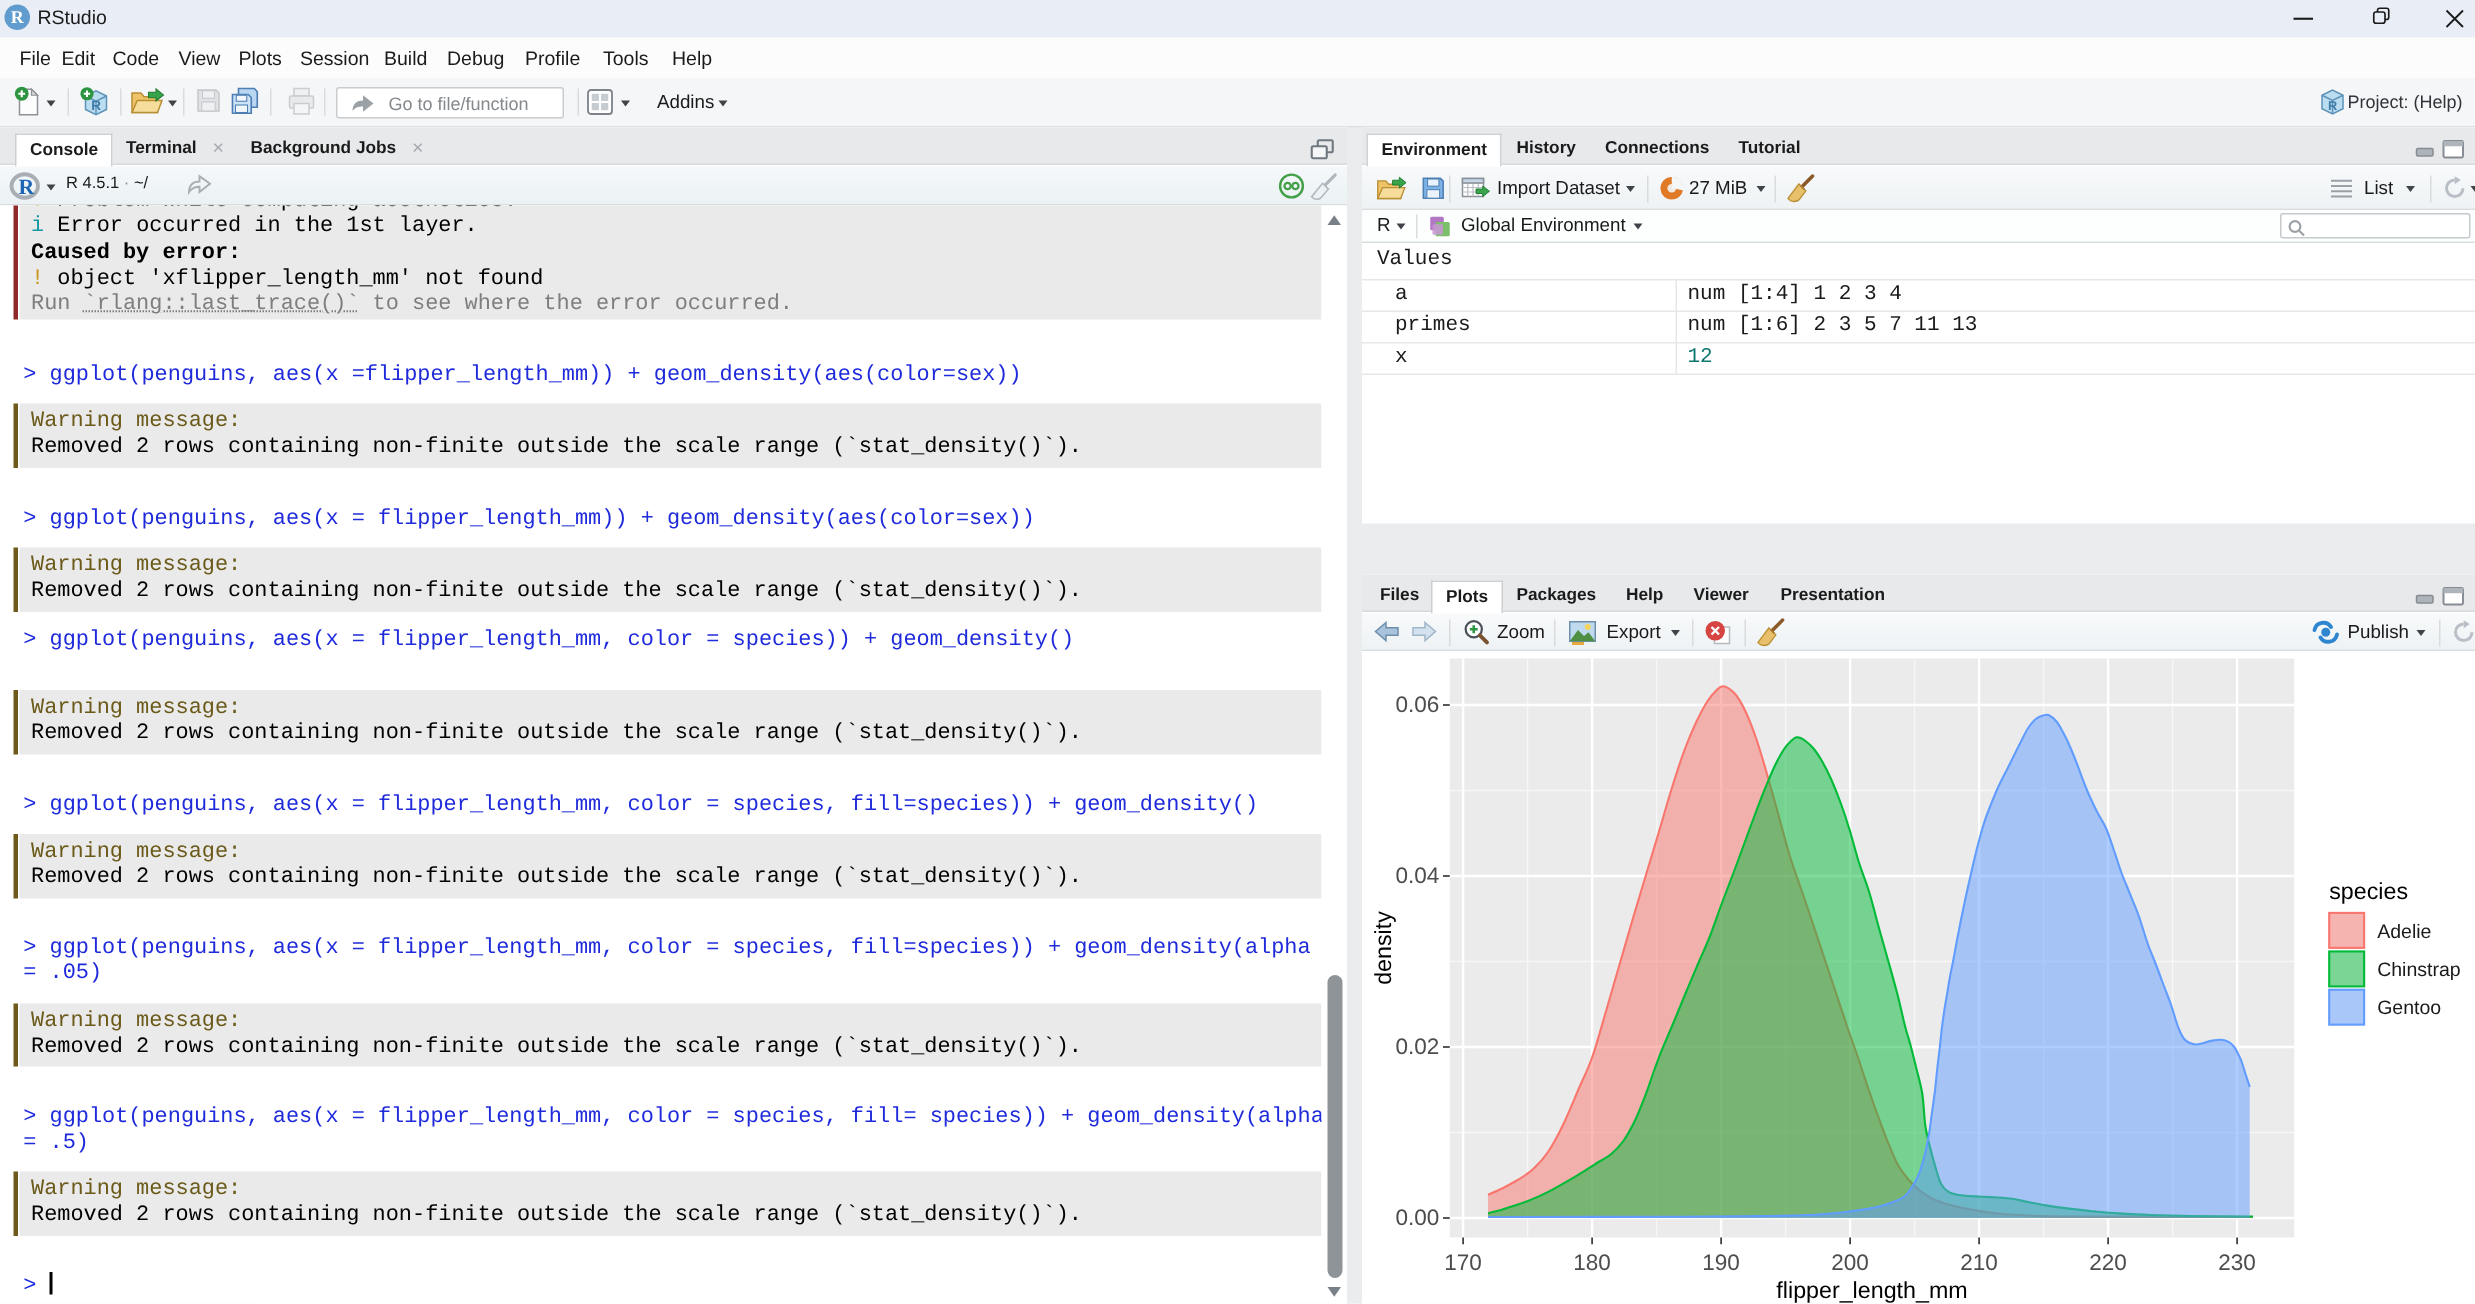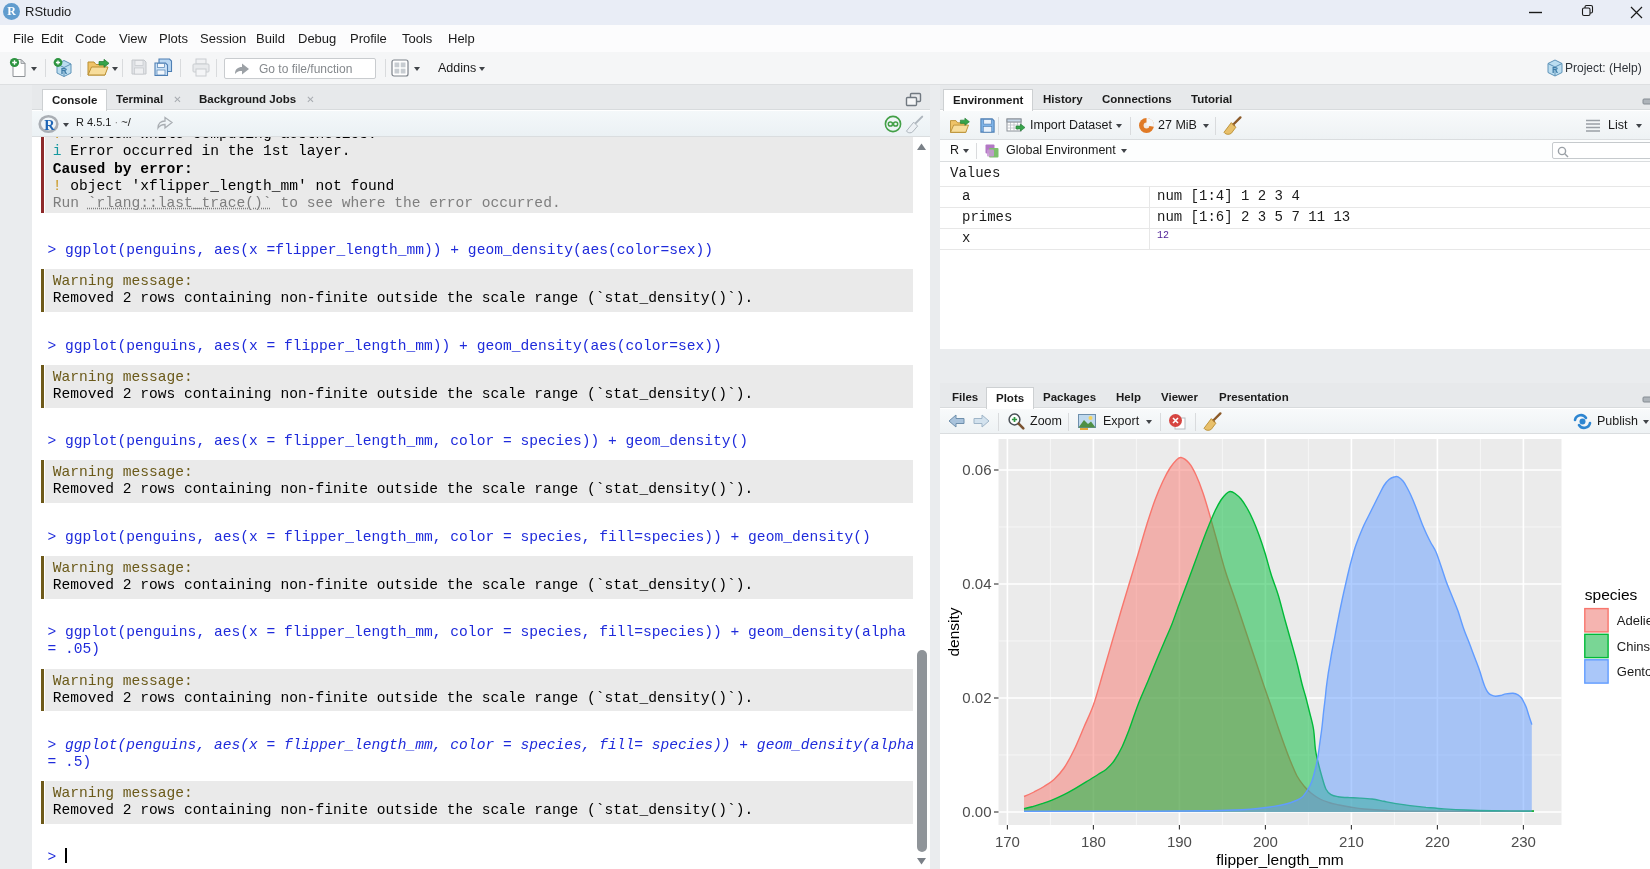--- a/index.html
+++ b/index.html
@@ -19,21 +19,21 @@
 .toolbar { left:0; top:52px; width:1650px; height:33px; background:#F5F6F7;
   border-bottom:1px solid #DDDFE1; }
 .tsep { position:absolute; top:7px; width:1px; height:18px; background:#D9DBDD; }
 .goto { left:224px; top:6px; width:152px; height:21px; background:#fff;
   border:1px solid #C9CCCF; border-radius:2px; }
 .goto span { position:absolute; left:34px; top:3px; font-size:12px; color:#85898D; }
 .ddarr { position:absolute; width:0; height:0; border-left:3.5px solid transparent;
   border-right:3.5px solid transparent; border-top:4px solid #404448; }
 
 
-.panel { position:absolute; background:#fff;margin-left:32px; }
+.panel { position:absolute; background:#fff; }
 .tabstrip { position:absolute; left:0; top:0; right:0; height:25px;
   background:#E7E9EB; border-bottom:1px solid #D8DBDD; }
 .tab { position:absolute; top:4px; height:21px; font-size:11.5px; font-weight:700;
   color:#1b1b1b; padding:4px 9px 0 9px; }
 .tab.active { background:#fff; border:1px solid #CDD0D2; border-bottom:none;
   height:22px; }
 .tab .x { font-weight:400; color:#A7ABB0; font-size:10px; margin-left:7px; }
 .ptool { position:absolute; left:0; right:0;
   background:linear-gradient(#F8FAFB,#EEF2F4); border-bottom:1px solid #DADDDF; }
 .mono { font-family:"Liberation Mono", monospace; }
@@ -198,25 +198,25 @@
 <div class="abs" style="left:9.4px;top:531.5px;width:2.2px;height:42.7px;background:#6E5A1A"></div>
 <div class="abs" style="left:13.2px;top:644.0px;width:867.8px;height:42.7px;background:#EAEAEA"></div>
 <div class="abs" style="left:9.4px;top:644.0px;width:2.2px;height:42.7px;background:#6E5A1A"></div>
 <div class="cline" style="top:-11.2px;left:20.7px;"><span class="orange">!</span> Problem while computing aesthetics.</div>
 <div class="cline" style="top:6.3px;left:20.7px;"><span class="teal">i</span> Error occurred in the 1st layer.</div>
 <div class="cline" style="top:23.6px;left:20.7px;font-weight:700;">Caused by error:</div>
 <div class="cline" style="top:40.9px;left:20.7px;"><span class="orange">!</span> object 'xflipper_length_mm' not found</div>
 <div class="cline" style="top:105.0px;color:#1F2BDB;">&gt; ggplot(penguins, aes(x =flipper_length_mm)) + geom_density(aes(color=sex))</div>
 <div class="cline" style="top:58.2px;left:20.7px;color:#7E7E7E;">Run <span style="text-decoration:underline dotted">`rlang::last_trace()`</span> to see where the error occurred.</div>
 <div class="cline" style="top:201.0px;color:#1F2BDB;">&gt; ggplot(penguins, aes(x = flipper_length_mm)) + geom_density(aes(color=sex))</div>
-<div class="cline" style="top:296.0px;color:#1F2BDB;text-align:right;">&gt; ggplot(penguins, aes(x = flipper_length_mm, color = species)) + geom_density()</div>
+<div class="cline" style="top:282px;color:#1F2BDB;text-align:right;">&gt; ggplot(penguins, aes(x = flipper_length_mm, color = species)) + geom_density()</div>
 <div class="cline" style="top:392.0px;color:#1F2BDB;">&gt; ggplot(penguins, aes(x = flipper_length_mm, color = species, fill=species)) + geom_density()</div>
 <div class="cline" style="top:487.0px;color:#1F2BDB;">&gt; ggplot(penguins, aes(x = flipper_length_mm, color = species, fill=species)) + geom_density(alpha</div>
 <div class="cline" style="top:504.3px;color:#1F2BDB;">= .05)</div>
-<div class="cline" style="top:600.0px;color:#1F2BDB;font-style:italic;">&gt; ggplot(penguins, aes(x = flipper_length_mm, color = species, fill= species)) + geom_density(alpha</div>
+<div class="cline" style="top:600.0px;color:#1F2BDB;">&gt; ggplot(penguins, aes(x = flipper_length_mm, color = species, fill= species)) + geom_density(alpha</div>
 <div class="cline" style="top:617.3px;color:#1F2BDB;">= .5)</div>
 <div class="cline" style="top:136.0px;left:20.7px;"><span style="color:#6B5A1A">Warning message:</span></div>
 <div class="cline" style="top:153.3px;left:20.7px;">Removed 2 rows containing non-finite outside the scale range (`stat_density()`).</div>
 <div class="cline" style="top:232.0px;left:20.7px;"><span style="color:#6B5A1A">Warning message:</span></div>
 <div class="cline" style="top:249.3px;left:20.7px;">Removed 2 rows containing non-finite outside the scale range (`stat_density()`).</div>
 <div class="cline" style="top:327.0px;left:20.7px;"><span style="color:#6B5A1A">Warning message:</span></div>
 <div class="cline" style="top:344.3px;left:20.7px;">Removed 2 rows containing non-finite outside the scale range (`stat_density()`).</div>
 <div class="cline" style="top:423.0px;left:20.7px;"><span style="color:#6B5A1A">Warning message:</span></div>
 <div class="cline" style="top:440.3px;left:20.7px;">Removed 2 rows containing non-finite outside the scale range (`stat_density()`).</div>
 <div class="cline" style="top:535.5px;left:20.7px;"><span style="color:#6B5A1A">Warning message:</span></div>
@@ -316,21 +316,21 @@
     </div>
     <div class="abs mono" style="left:10px;top:80px;font-size:14px;color:#1a1a1a">Values</div>
 <div class="abs" style="left:0;top:100.5px;width:742px;height:21px;border-top:1px solid #E7E7E7"></div>
 <div class="abs mono" style="left:22px;top:103.0px;font-size:14px;color:#1a1a1a">a</div>
 <div class="abs mono" style="left:217px;top:103.0px;font-size:14px;color:#1a1a1a">num [1:4] 1 2 3 4</div>
 <div class="abs" style="left:0;top:121.5px;width:742px;height:21px;border-top:1px solid #E7E7E7"></div>
 <div class="abs mono" style="left:22px;top:124.0px;font-size:14px;color:#1a1a1a">primes</div>
 <div class="abs mono" style="left:217px;top:124.0px;font-size:14px;color:#1a1a1a">num [1:6] 2 3 5 7 11 13</div>
 <div class="abs" style="left:0;top:142.5px;width:742px;height:21px;border-top:1px solid #E7E7E7"></div>
 <div class="abs mono" style="left:22px;top:145.0px;font-size:14px;color:#1a1a1a">x</div>
-<div class="abs mono" style="left:217px;top:145.0px;font-size:10px;color:#4c1d95">12</div>
+<div class="abs mono" style="left:217px;top:145.0px;font-size:14px;color:#0f766e">12</div>
 <div class="abs" style="left:0;top:163.5px;width:742px;height:0;border-top:1px solid #E7E7E7"></div>
 <div class="abs" style="left:209px;top:100.5px;width:0;height:63px;border-left:1px solid #E7E7E7"></div>
   </div>
 
   <div class="panel" style="left:908px;top:383px;width:742px;height:486px">
     <div class="tabstrip">
       <div class="tab" style="left:3px">Files</div>
       <div class="tab active" style="left:46px">Plots</div>
       <div class="tab" style="left:94px">Packages</div>
       <div class="tab" style="left:167px">Help</div>

